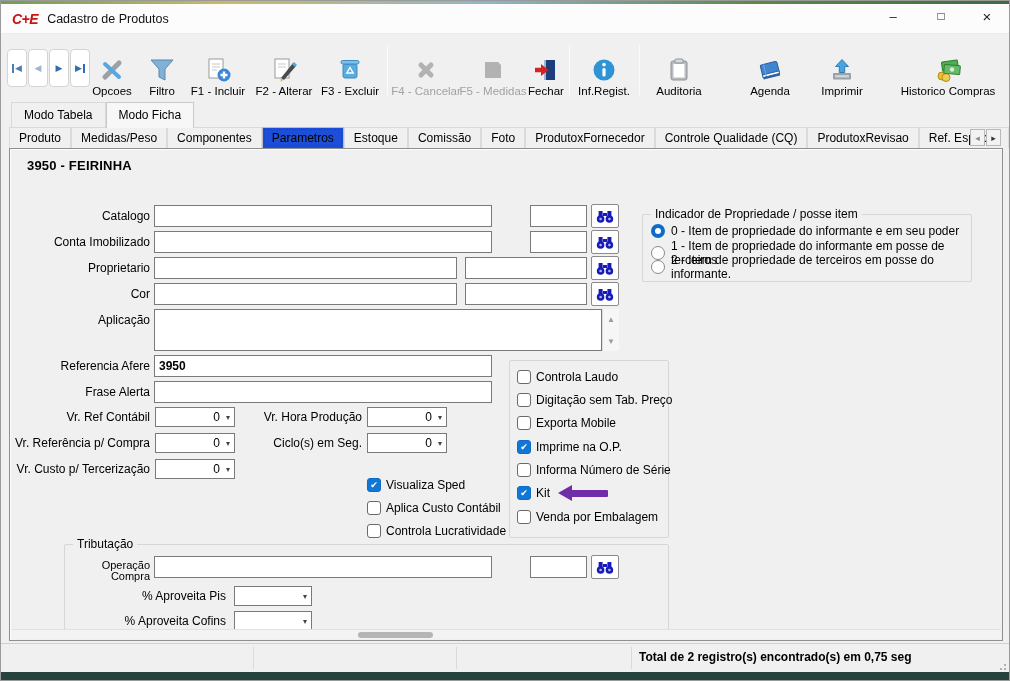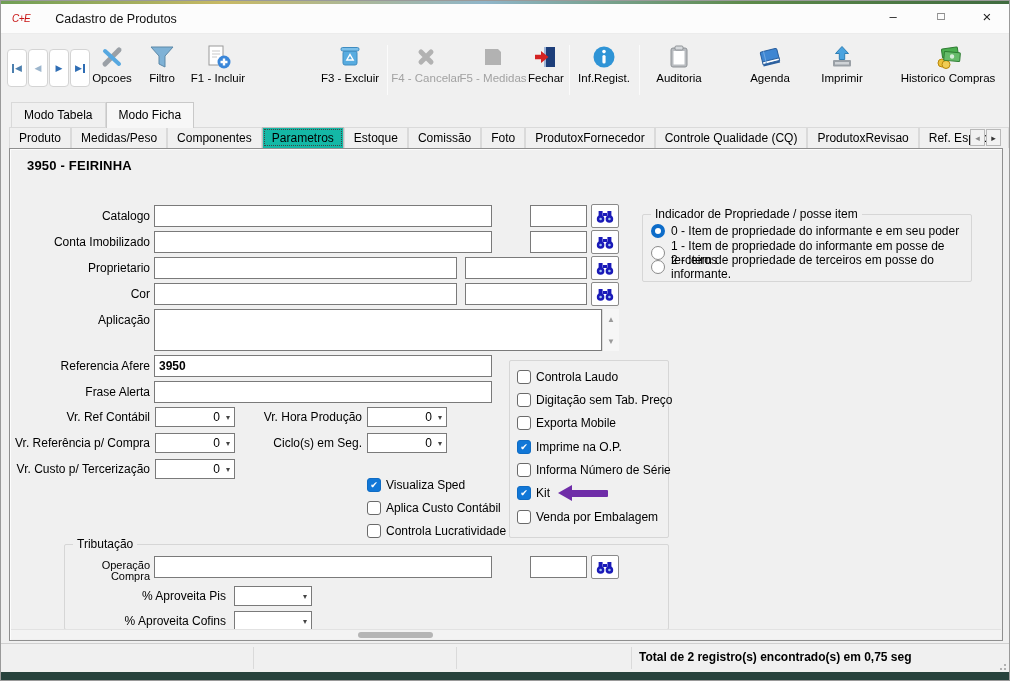--- a/index.html
+++ b/index.html
@@ -8,53 +8,53 @@
   .window { position:relative; width:1010px; height:681px; background:#f0f0f0; border:1px solid #9a9a9a; overflow:hidden; }
 
   
   .desktop-top { position:absolute; top:0; left:0; right:0; height:3px;
      background:linear-gradient(90deg,#6f9e55,#c8b964 22%,#8fb5c9 48%,#5d8a4a 74%,#3f6b3f); }
   .desktop-bottom { position:absolute; left:0; right:0; bottom:0; height:8px; background:#27423c; }
 
   
   .titlebar { position:absolute; top:3px; left:0; right:0; height:30px; background:#fcfcfc;
      display:flex; align-items:center; padding-left:11px; border-bottom:1px solid #ececec; }
-  .app-logo { color:#c81414; font-weight:400; font-style:italic; font-size:10px; letter-spacing:-0.5px; margin-right:25px; }
+  .app-logo { color:#c81414; font-weight:700; font-style:italic; font-size:14px; letter-spacing:-0.5px; margin-right:9px; }
   .title-text { font-size:12.5px; color:#111; }
   .win-btn { position:absolute; top:0; width:32px; height:30px; display:flex; align-items:center; justify-content:center;
      font-size:13px; color:#222; cursor:default; }
   .win-btn.min { right:100px; } .win-btn.max { right:52px; font-size:12px; } .win-btn.close { right:6px; font-size:15px; }
 
   
   .toolbar { position:absolute; top:34px; left:0; right:0; height:67px; background:#f0f0f0; }
   .navbtn { position:absolute; top:14px; width:20px; height:38px; background:#fff; border:1px solid #d4d4d4;
      border-radius:4px; display:flex; align-items:center; justify-content:center; gap:1px; }
   .navbtn .tri { font-size:9px; line-height:1; }
   .navbtn .bar { width:2px; height:9px; }
   .nav-first .tri,.nav-first .bar { color:#4c7fae; background-color:#4c7fae; }
   .nav-prev .tri { color:#9db6cd; }
   .nav-next .tri { color:#2e6db4; }
   .nav-last .tri,.nav-last .bar { color:#2e6db4; background-color:#2e6db4; }
   .navbtn .tri { background:none; }
   .tbtn { position:absolute; top:8px; height:54px; display:flex; flex-direction:column; align-items:center;
-     gap:1px; }
+     justify-content:flex-end; gap:1px; }
   .tbtn .ticon { width:28px; height:28px; display:flex; align-items:center; justify-content:center; }
   .tbtn .tlabel { font-size:11.5px; white-space:nowrap; color:#000; }
   .tbtn.disabled .tlabel { color:#a2a2a2; }
   .tsep { position:absolute; top:10px; width:1px; height:50px; background:#d8d8d8; border-right:1px solid #fbfbfb; }
 
   
   .mode-tabs { position:absolute; top:101px; left:2px; height:25px; display:flex;padding-left:8px; }
   .mode-tab { padding:0 12px; height:25px; line-height:24px; background:#f0f0f0; border:1px solid #d9d9d9;
      border-bottom:none; font-size:12px; }
   .mode-tab.active { background:#f7f7f7; height:26px; position:relative; z-index:2; border-color:#c9c9c9; }
   .subtab-row { position:absolute; top:126px; left:8px; right:34px; height:21px; display:flex; border-bottom:1px solid #cfcfcf; }
   .subtab { padding:0 9px; height:21px; line-height:20px; background:#f0f0f0; border:1px solid #dadada;
      border-bottom:none; font-size:12px; white-space:nowrap; }
-  .subtab.active { background:#14b8a6; outline:1px dotted #444; outline-offset:-3px; position:relative; z-index:2; border-color:#bdbdbd; }
+  .subtab.active { background:#1d4ed8; outline:1px dotted #444; outline-offset:-3px; position:relative; z-index:2; border-color:#bdbdbd; }
   .tabscroll { position:absolute; top:128px; width:15px; height:17px; background:#f2f2f2; border:1px solid #b9b9b9;
      display:flex; align-items:center; justify-content:center; font-size:9px; color:#333; }
   .tabscroll.left { right:24px; color:#8a8a8a; } .tabscroll.right { right:8px; }
 
   
   .panel { position:absolute; top:147px; left:8px; width:994px; height:493px; background:#f0f0f0;
      border:1px solid #8f8f8f; box-shadow:inset 1px 1px 0 #fdfdfd; }
   .hdr { position:absolute; left:17px; top:9px; font-size:13px; font-weight:bold; letter-spacing:0.2px; }
   .lbl { position:absolute; left:0; width:140px; text-align:right; height:22px; line-height:22px; font-size:12px; }
   .txt { position:absolute; height:22px; background:#fff; border:1px solid #7a7a7a; font:12px "Liberation Sans",sans-serif; padding:0 4px; }
@@ -146,20 +146,32 @@
       <span class="ticon">
         <svg width="28" height="28" viewBox="0 0 28 28">
             <rect x="5" y="3" width="14" height="19" fill="#fff" stroke="#9a9a9a"></rect>
             <path d="M8 8h8M8 11h8M8 14h5" stroke="#c9c9c9"></path>
             <circle cx="20" cy="19" r="6.5" fill="#3b87d9"></circle>
             <path d="M20 15.5v7M16.5 19h7" stroke="#fff" stroke-width="2.4"></path>
           </svg>
       </span>
         <span class="tlabel">F1 - Incluir</span>
     </div>
+    <div class="tbtn" style="left:252px;width:62px">
+      <span class="ticon">
+        <svg width="28" height="28" viewBox="0 0 28 28">
+            <rect x="5" y="3" width="14" height="19" fill="#fff" stroke="#9a9a9a"></rect>
+            <path d="M8 8h8M8 11h8" stroke="#c9c9c9"></path>
+            <path d="M11 22 L23 7 L26 10 L14 24 Z" fill="#4a4a4a"></path>
+            <path d="M11 22 L14 24 L10.5 25.5 Z" fill="#e0b36a"></path>
+            <path d="M23 7 L26 10" stroke="#57a8e0" stroke-width="3"></path>
+          </svg>
+      </span>
+        <span class="tlabel">F2 - Alterar</span>
+    </div>
     <div class="tbtn" style="left:318px;width:62px">
       <span class="ticon">
         <svg width="28" height="28" viewBox="0 0 28 28">
             <rect x="7" y="8" width="14" height="14" rx="2" fill="#58ace0" stroke="#3f8cc0"></rect>
             <rect x="5" y="4.5" width="18" height="3.5" rx="1.6" fill="#7cc0ea" stroke="#3f8cc0"></rect>
             <path d="M14 11.5 l3.2 5.5 h-6.4 z" fill="none" stroke="#fff" stroke-width="1.4"></path>
           </svg>
       </span>
         <span class="tlabel">F3 - Excluir</span>
     </div>

